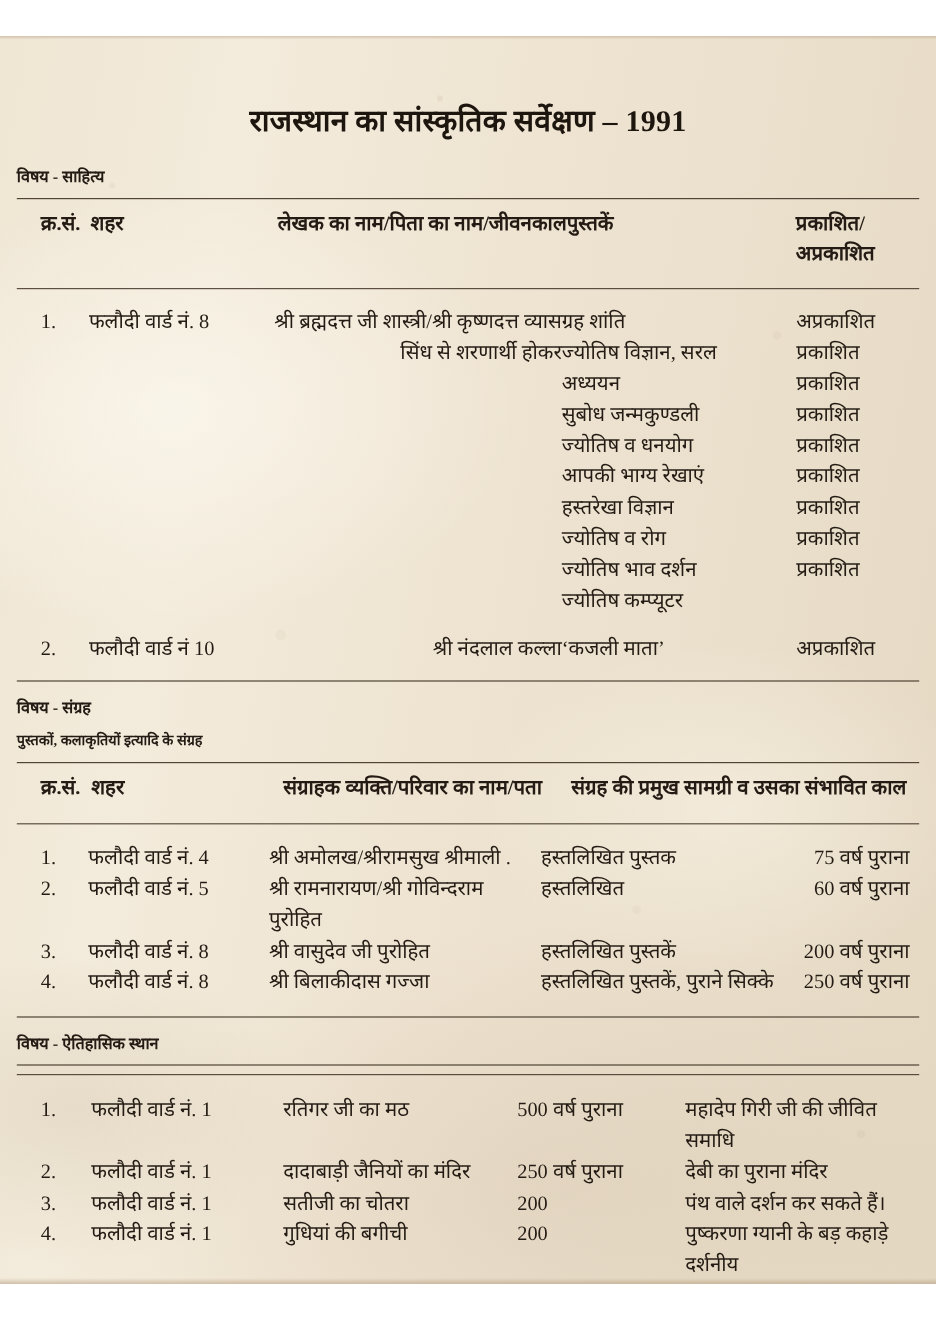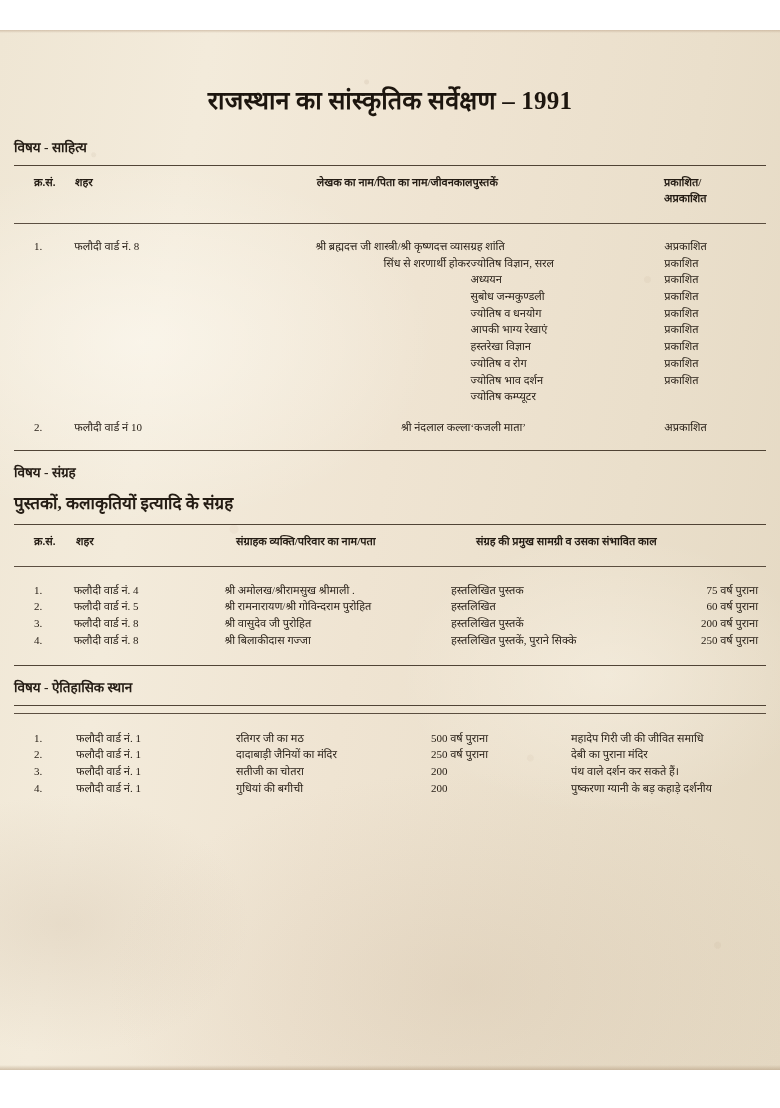--- a/index.html
+++ b/index.html
@@ -81,40 +81,40 @@
   
   .section { margin-top: 0; }
   .section-title {
     font-size: 13.5px;
     font-weight: bold;
     margin: 0;
     padding: 0 0 2px 0;
     color: #241c14;
   }
   .section-note {
-    font-size: 17px;
+    font-size: 12px;
     font-weight: bold;
     margin: 8px 0 0 0;
     color: #241c14;
   }
   .rule {
     height: 0;
     border-top: 1.6px solid #3a2d20;
     margin: 7px 0 0 0;
     opacity: 0.88;
   }
   .rule.thin {
     border-top-width: 1.3px;
     opacity: 0.82;
   }
 
   table.tbl {
     width: 100%;
     border-collapse: collapse;
-    font-size: 11px;
+    font-size: 17px;
     color: #241c14;
   }
   table.tbl th {
     font-weight: bold;
     text-align: left;
     vertical-align: top;
     padding: 9px 0 9px 0;
     line-height: 1.45;
   }
   table.tbl td {

